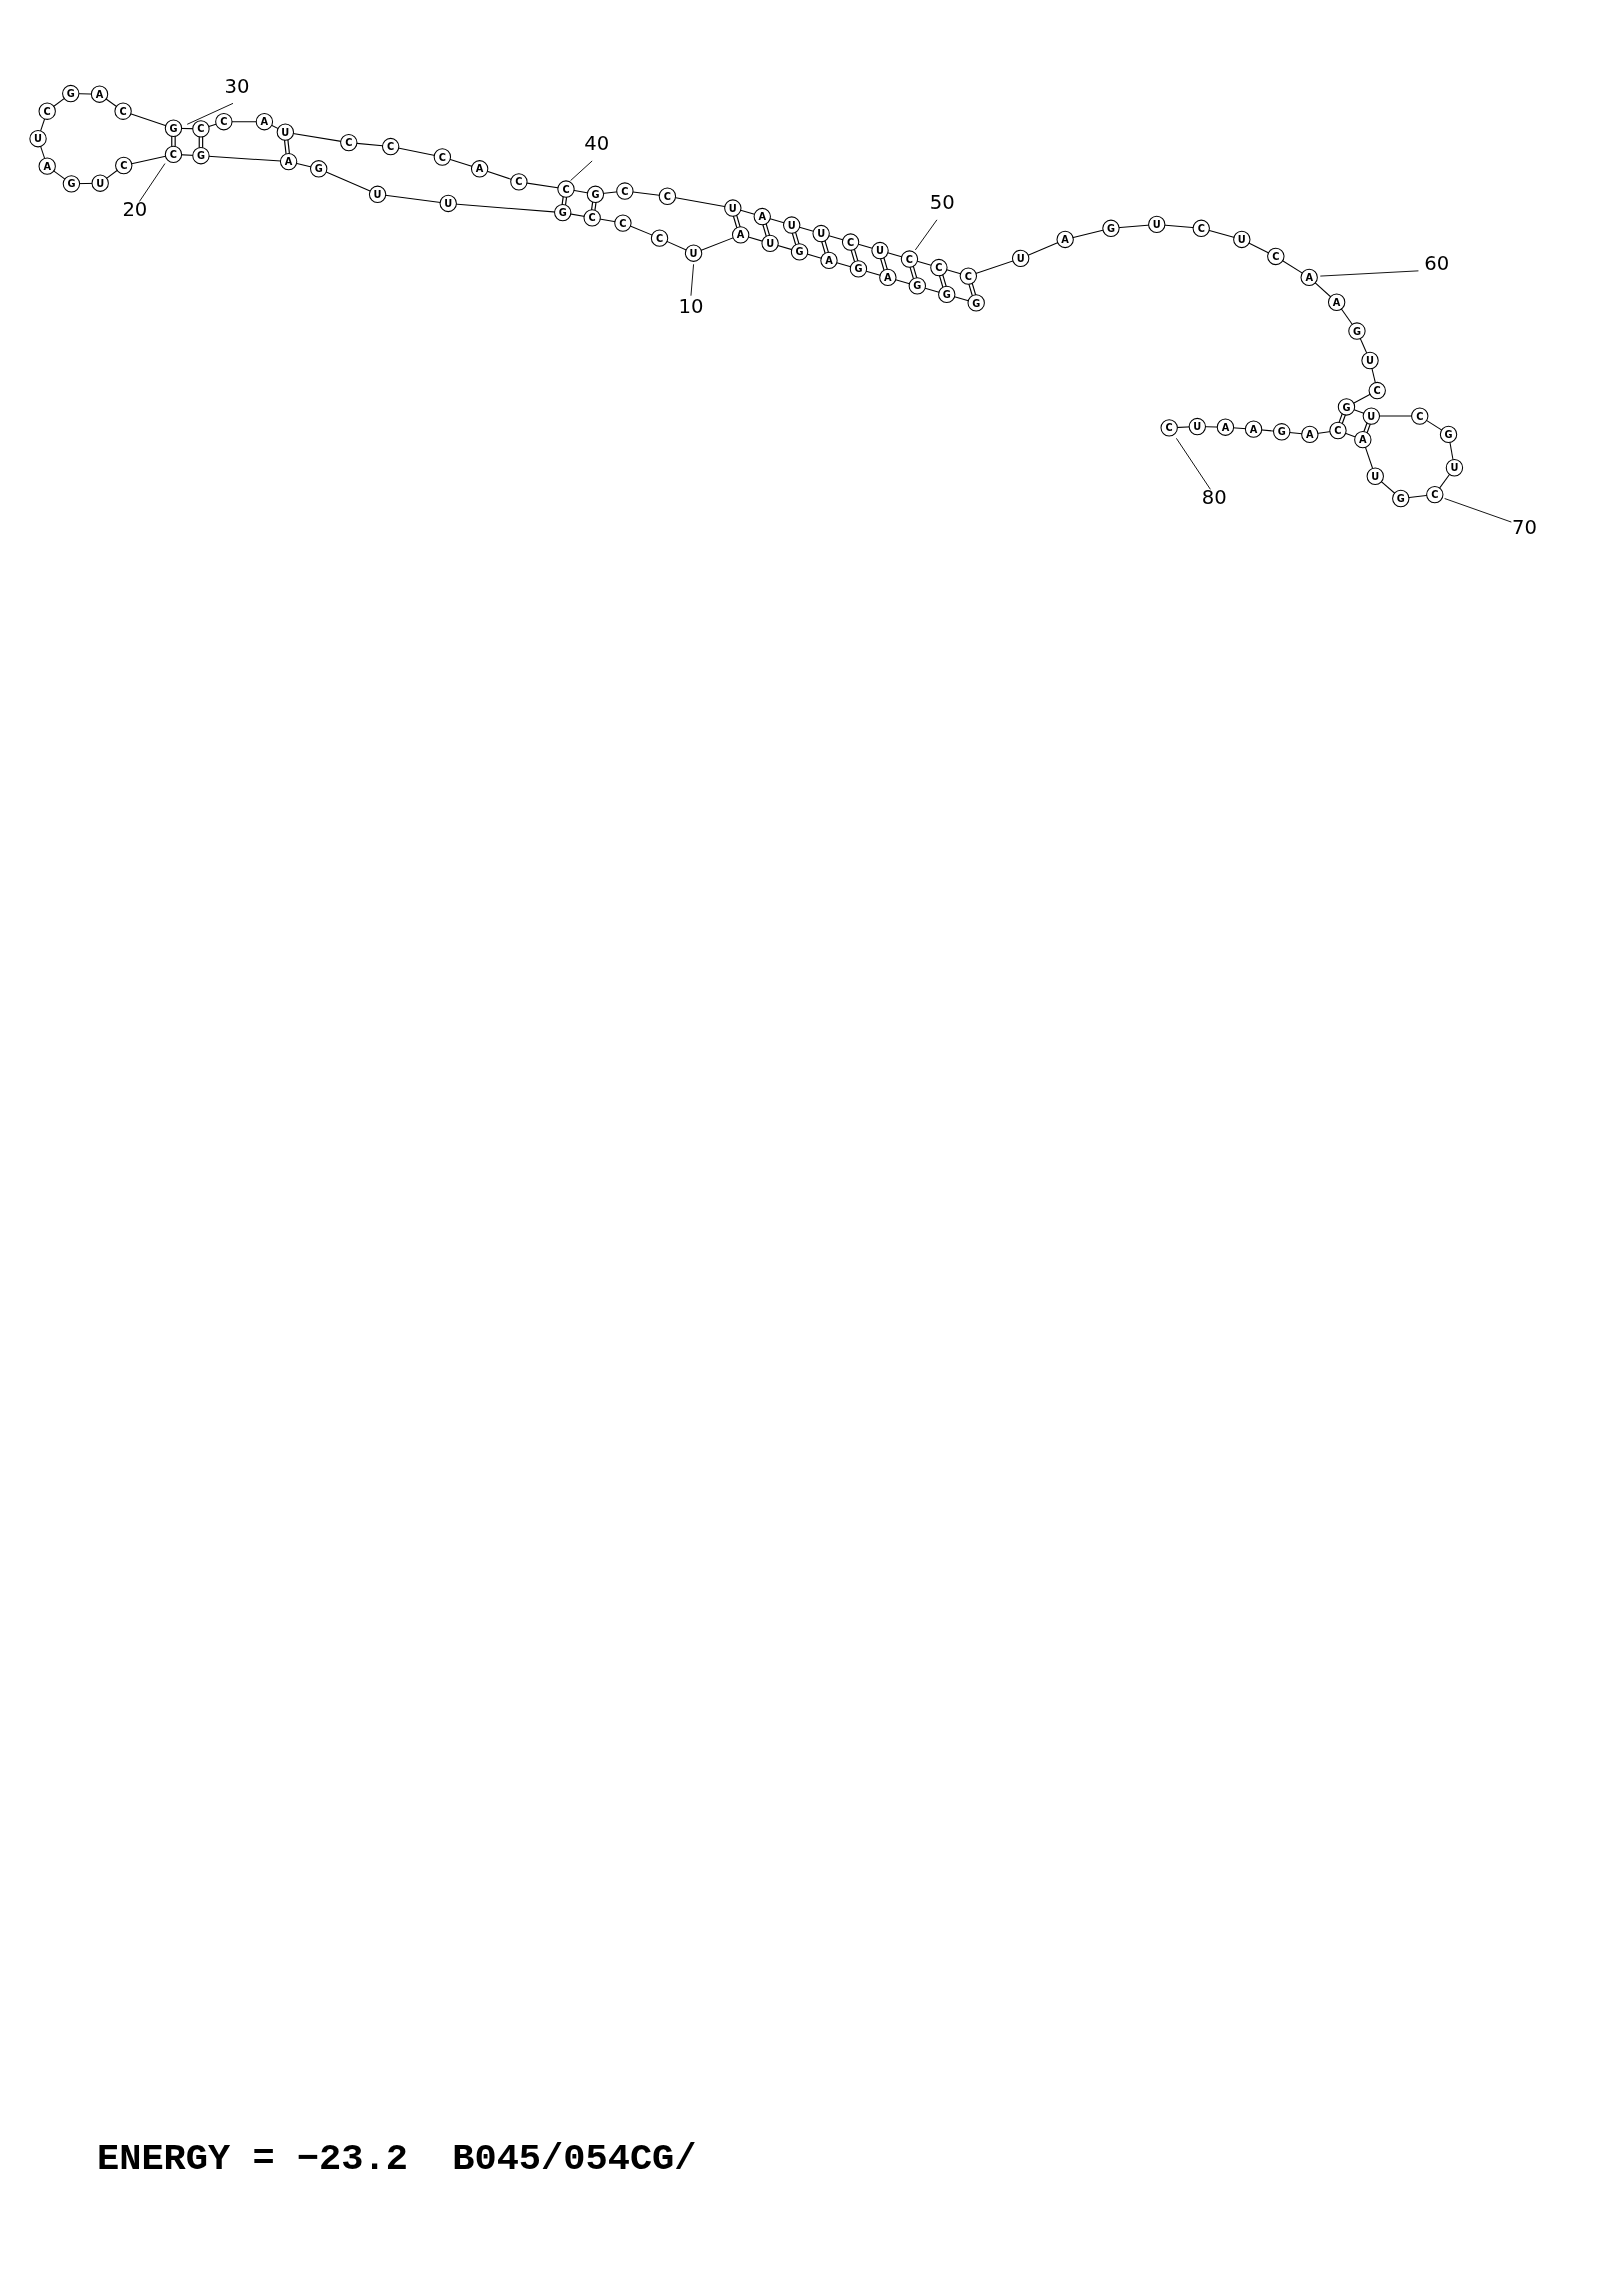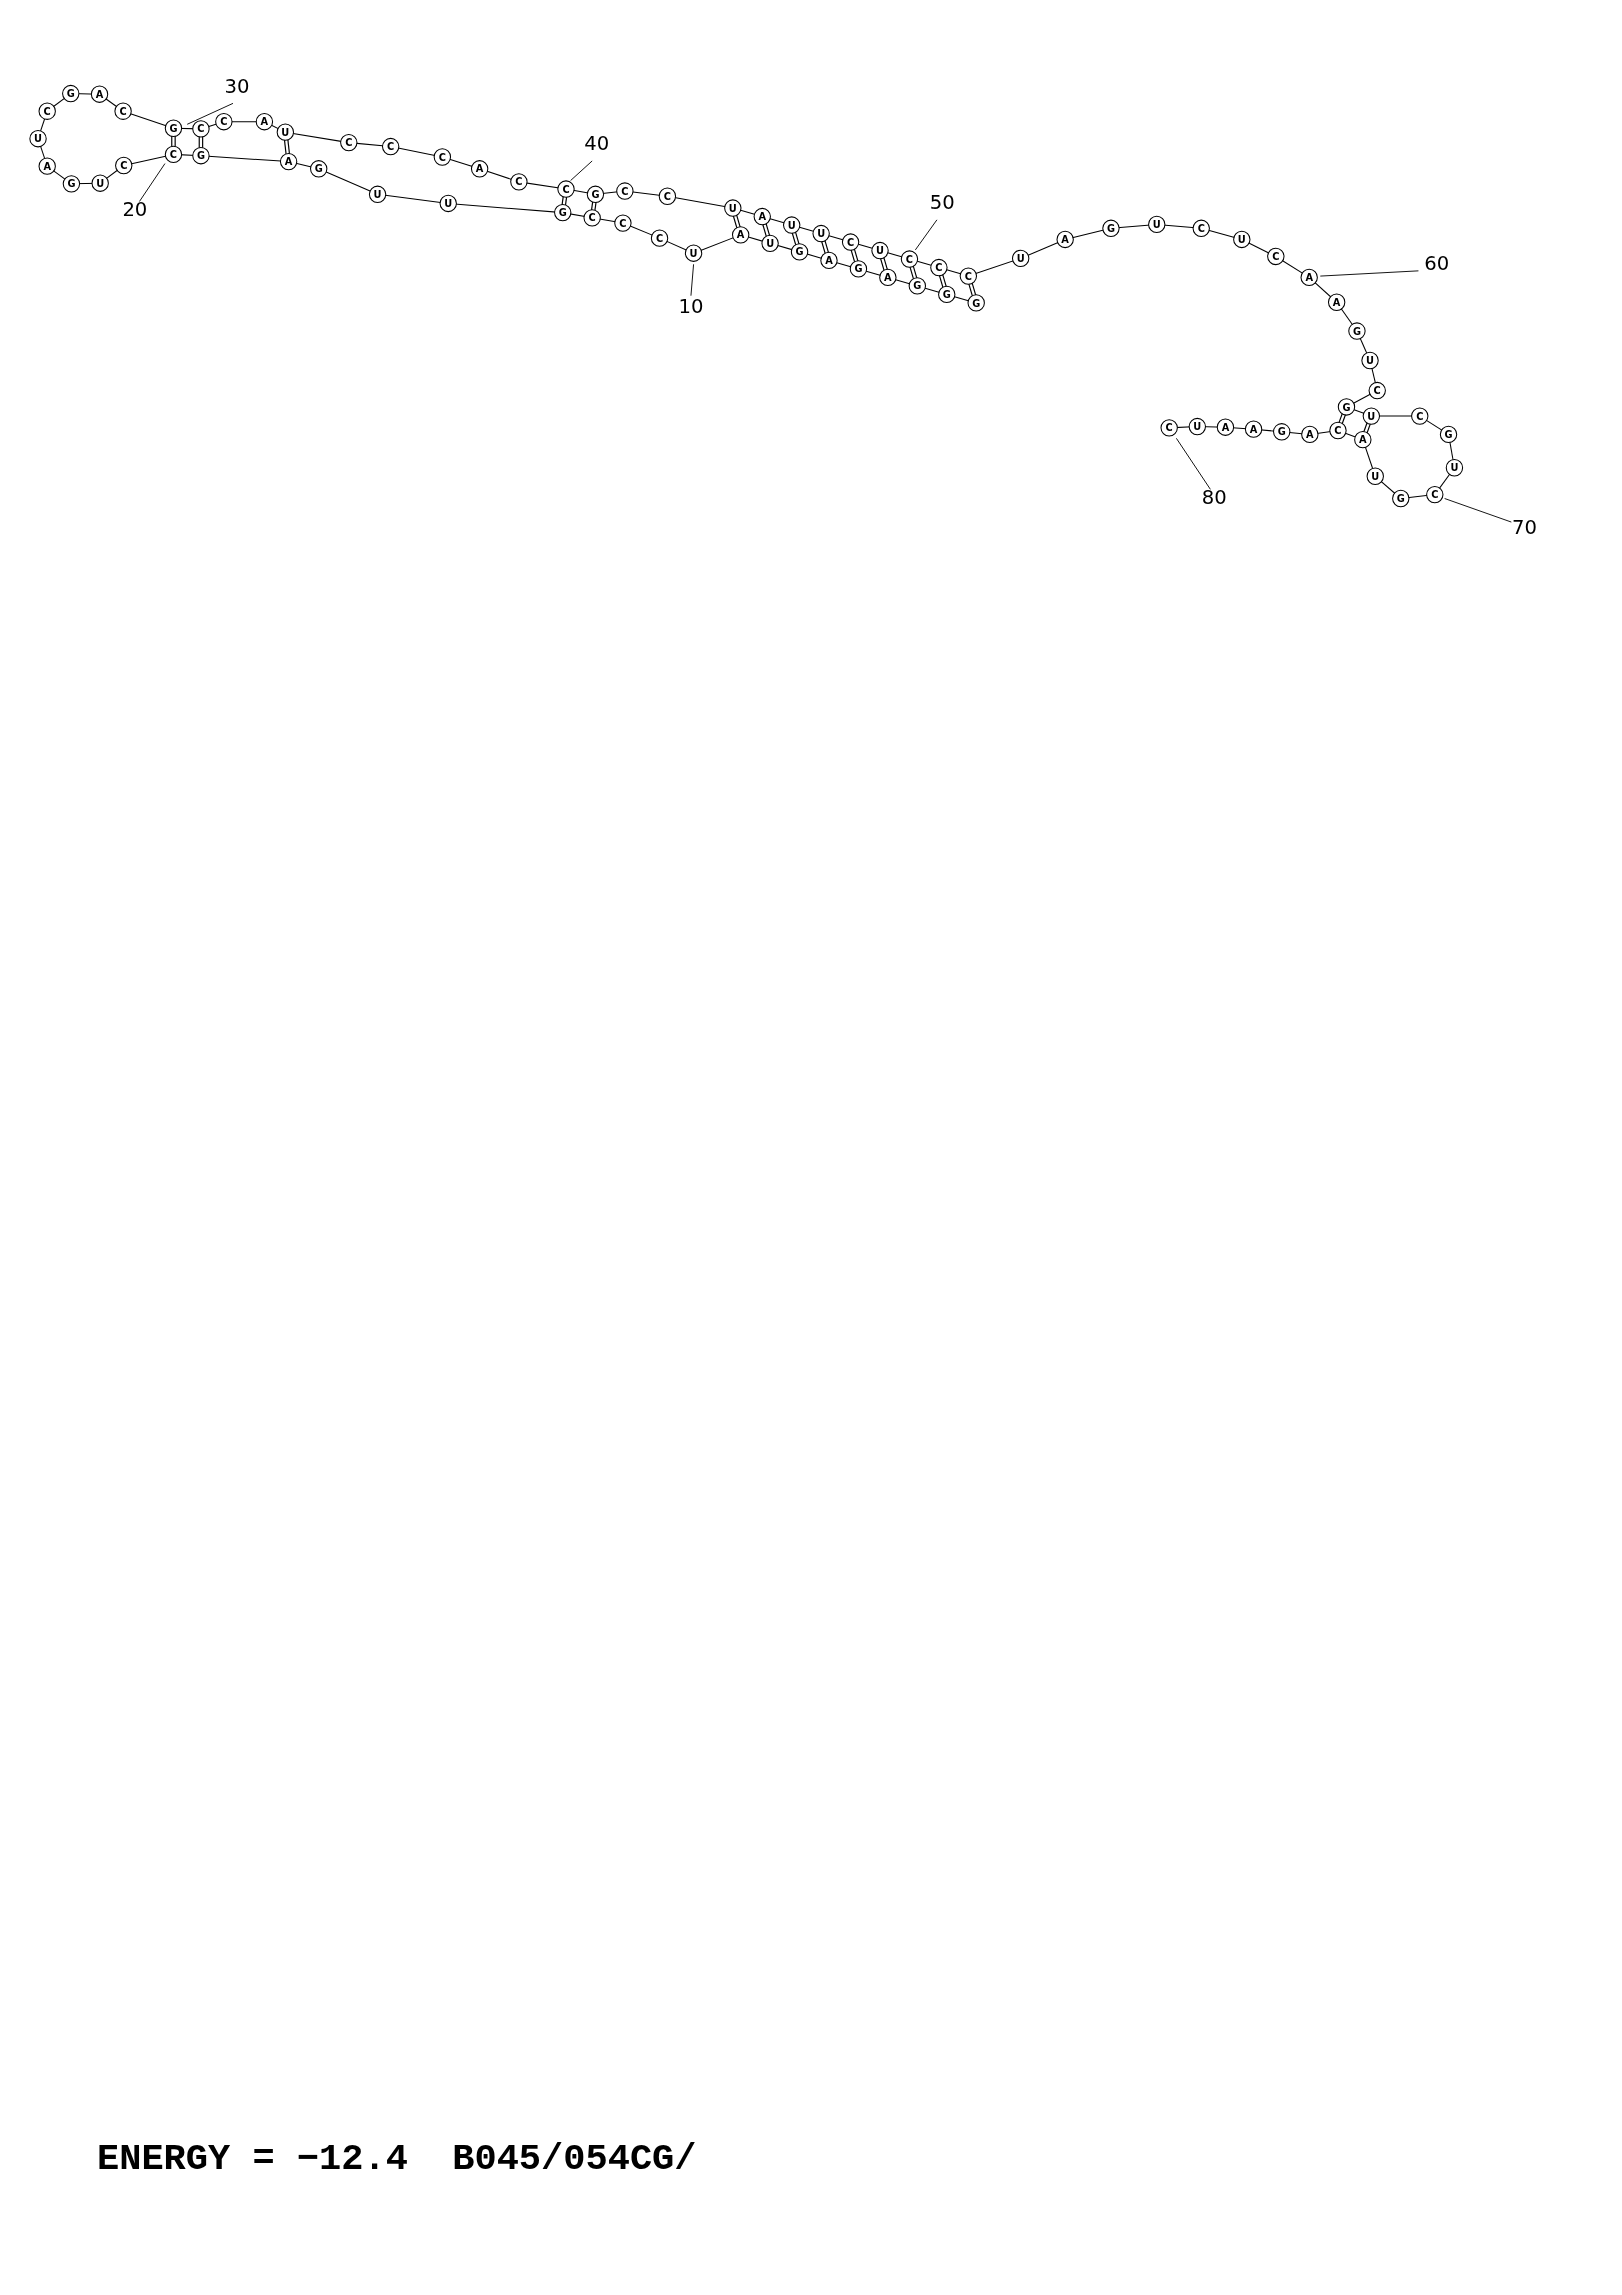--- a/index.html
+++ b/index.html
@@ -328,14 +328,14 @@
     <text x="1056" y="478" class="plabel">10</text>
     <text x="206" y="330" class="plabel">20</text>
     <text x="362" y="142" class="plabel">30</text>
     <text x="912" y="230" class="plabel">40</text>
     <text x="1440" y="320" class="plabel">50</text>
     <text x="2196" y="412" class="plabel">60</text>
     <text x="2330" y="816" class="plabel">70</text>
     <text x="1856" y="770" class="plabel">80</text>
   </svg>
 
-<div class="energy">ENERGY = −12.4  B045/054CG/</div>
+<div class="energy">ENERGY = −23.2  B045/054CG/</div>
 
 
 </body></html>

